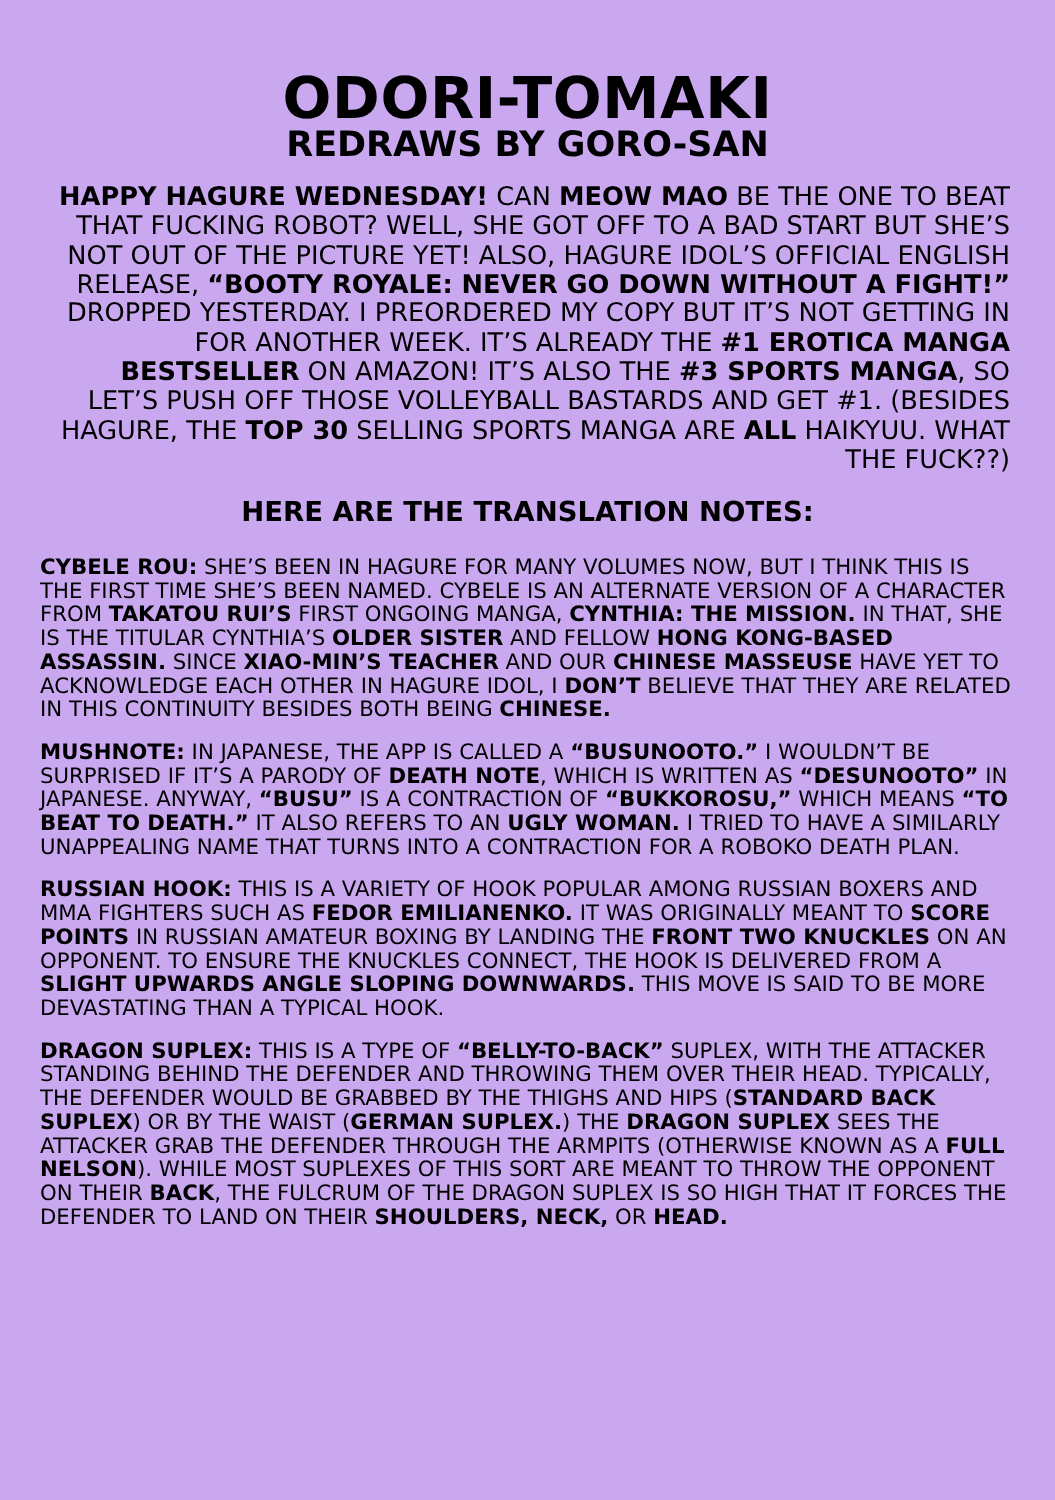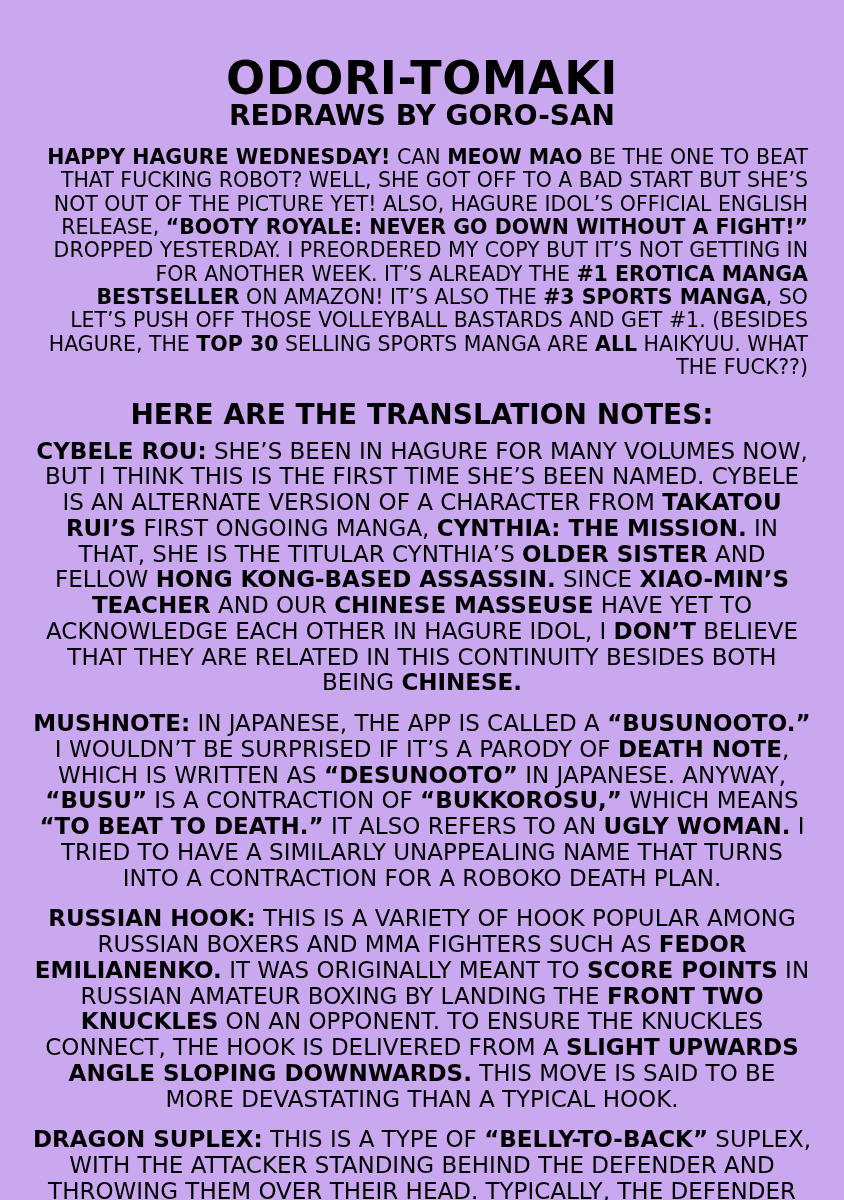--- a/index.html
+++ b/index.html
@@ -52,32 +52,32 @@
     font-size: 20.5px;
     line-height: 1.14;
     text-transform: uppercase;
     margin-top: 14px;
     padding: 0 6px;
   }
   .intro b { font-weight: bold; }
   .notes-heading {
     text-align: center;
     font-weight: bold;
-    font-size: 28px;
+    font-size: 22px;
     text-transform: uppercase;
     margin-top: 18px;
-    margin-bottom: 8px;
+    margin-bottom: 22px;
   }
   .note {
-    font-size: 23px;
+    font-size: 17px;
     line-height: 1.12;
     text-transform: uppercase;
     margin-bottom: 15px;
     padding: 0 2px;
-    text-align: center;
+    text-align: left;
   }
   .note b { font-weight: bold; }
 </style>
 </head>
 <body>
 
 <div class="page">
 
   <div class="title-block">
     <div class="title-line">ODORI-TOMAKI</div>

